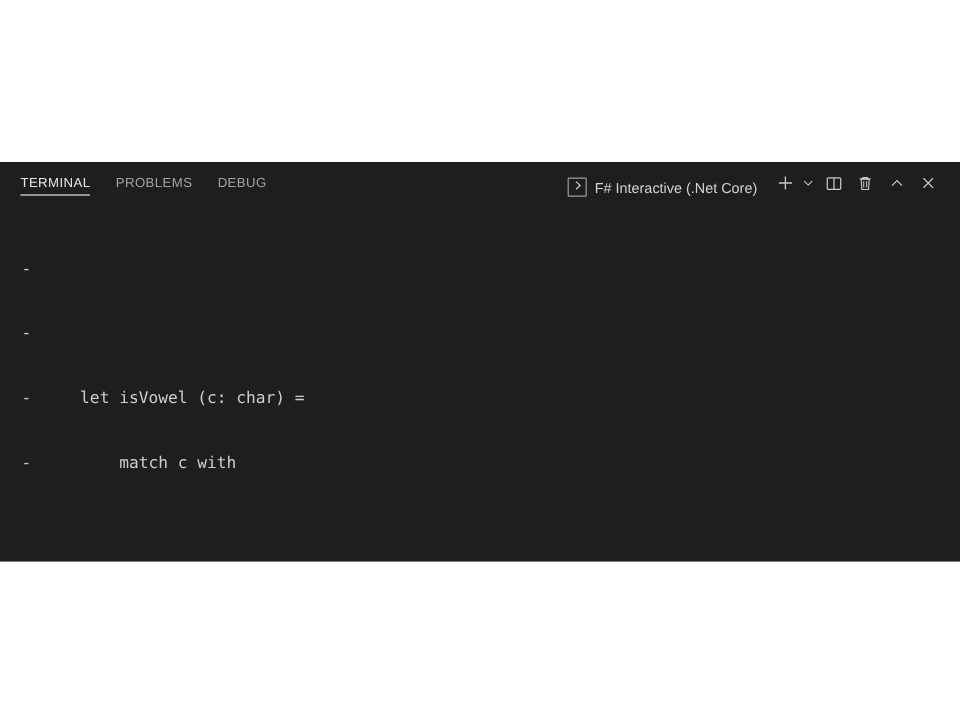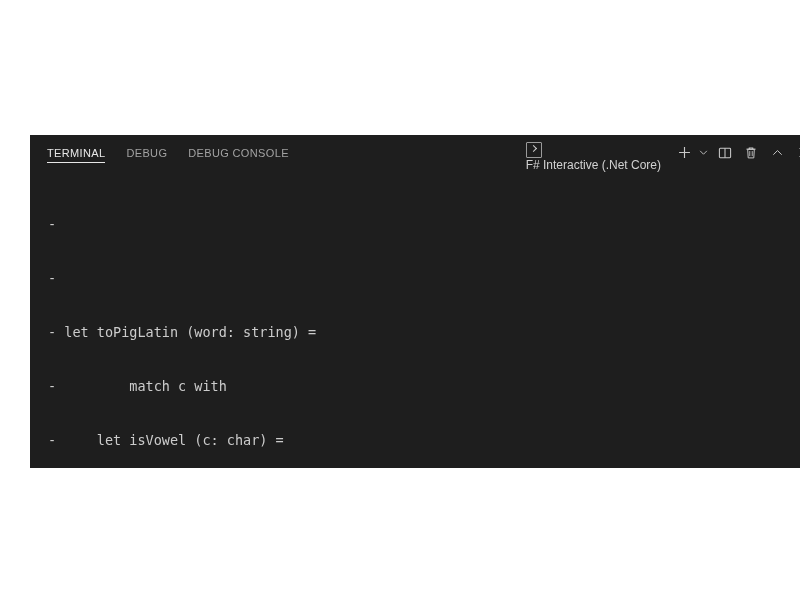--- a/index.html
+++ b/index.html
@@ -13,21 +13,20 @@
     overflow: hidden;
     font-family: "Liberation Sans", sans-serif;
     -webkit-font-smoothing: antialiased;
   }
 
   #screen {
     position: relative;
     width: 704px;
     height: 600px;
     background: #ffffff;
-    margin-left: 30px;
   }
 
   
   #panel {
     position: absolute;
     left: 0;
     top: 135px;
     width: 800px;
     height: 333px;
     background: #1e1e1e;
@@ -82,25 +81,24 @@
   
   .actions {
     display: flex;
     align-items: center;
     height: 35px;
     padding-right: 8px;
   }
 
   .term-select {
     display: flex;
-    align-items: flex-start;
+    align-items: flex-end;
     height: 22px;
     margin-right: 8px;
     cursor: pointer;
-    flex-direction: column;
   }
 
   .term-select .box-icon {
     width: 14px;
     height: 14px;
     border: 1px solid #9b9b9b;
     border-radius: 1px;
     margin-right: 7px;
     position: relative;
     flex: 0 0 auto;
@@ -167,24 +165,24 @@
 
   <div id="panel">
 
     <div id="panel-header">
 
       <div class="tabs">
         <div class="tab active">
           <span>TERMINAL</span>
         </div>
         <div class="tab">
+          <span>PROBLEMS</span>
+        </div>
+        <div class="tab">
           <span>DEBUG</span>
-        </div>
-        <div class="tab">
-          <span>DEBUG CONSOLE</span>
         </div>
       </div>
 
       <div class="actions">
 
         <div class="term-select">
           <span class="box-icon"></span>
           <span class="term-name">F# Interactive (.Net Core)</span>
         </div>
 
@@ -227,23 +225,22 @@
             <path d="M3.4 3.4 L12.6 12.6 M12.6 3.4 L3.4 12.6" stroke="#c9c9c9" stroke-width="1.2" stroke-linecap="round"></path>
           </svg>
         </div>
 
       </div>
     </div>
 
     <div id="terminal-body">
       <div class="line">- </div>
       <div class="line">- </div>
-      <div class="line">- let toPigLatin (word: string) =</div>
+      <div class="line">-     let isVowel (c: char) =</div>
       <div class="line">-         match c with</div>
-      <div class="line">-     let isVowel (c: char) =</div>
       
       
       
       
       
       
       
       
 
       

